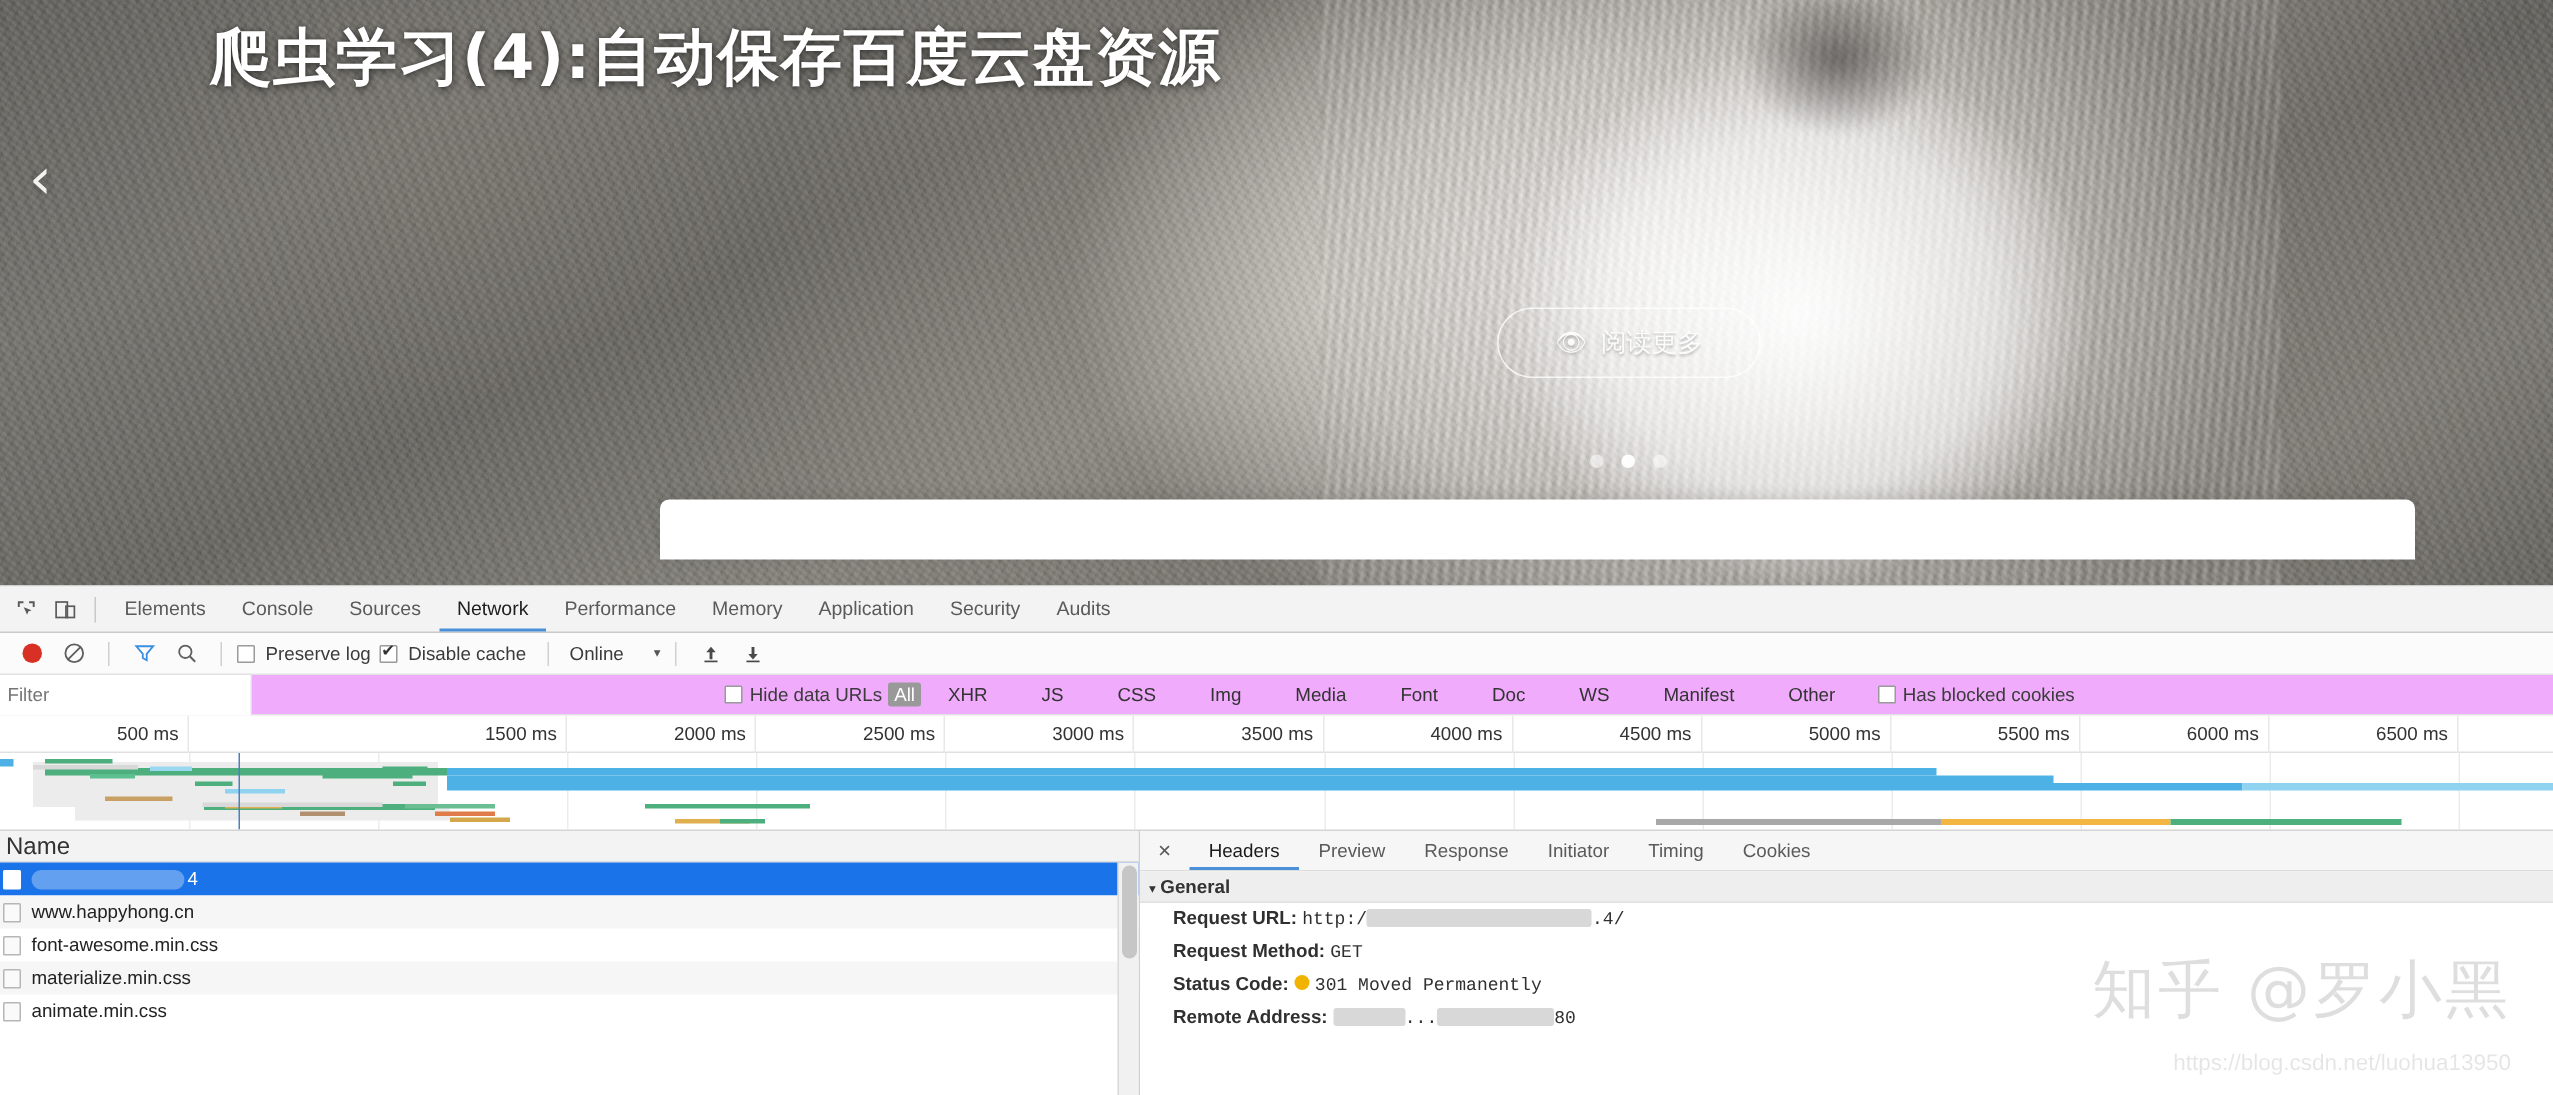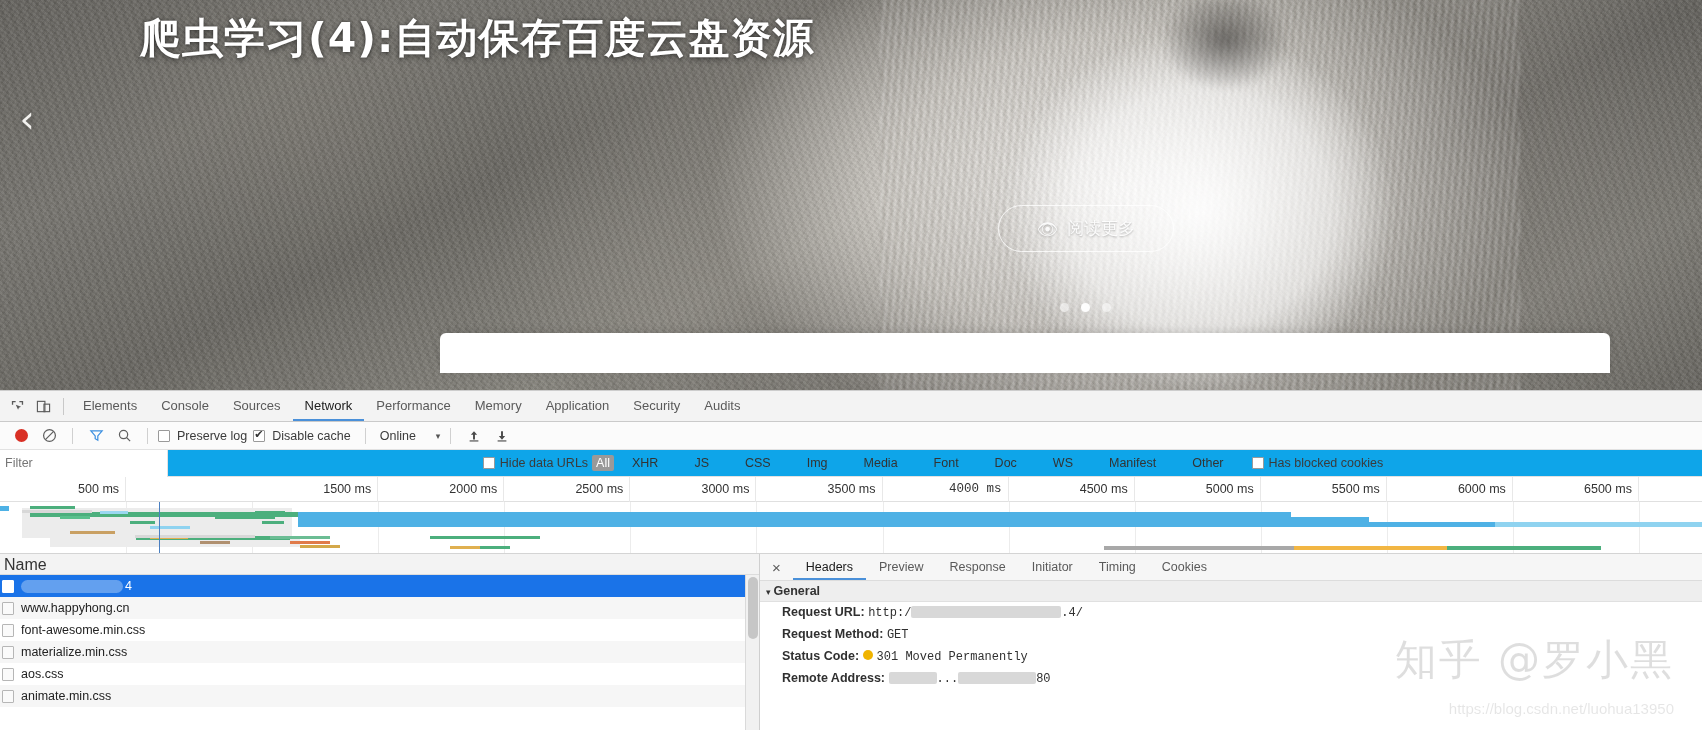--- a/index.html
+++ b/index.html
@@ -125,21 +125,21 @@
     content: "\2714"; position: absolute; left: 0px; top: -4px;
     font-size: 11px; color: #333; line-height: 14px;
   }
   .tb-label { font-size: 12.5px; color: #3b3b3b; margin: 0 4px 0 5px; cursor: pointer; white-space: nowrap; }
   .tb-text { font-size: 12.5px; color: #3b3b3b; margin-left: 4px; white-space: nowrap; }
   .caret { font-size: 9px; color: #555; margin-left: 18px; cursor: pointer; }
 
   
   .dt-filterbar {
     display: flex; align-items: center; height: 27px;
-    border-bottom: 1px solid #e2e2e2; background: #0ea5e9;
+    border-bottom: 1px solid #e2e2e2; background: #f0abfc;
   }
   .filter-input {
     width: 168px; height: 27px; line-height: 27px; padding-left: 5px;
     font-size: 12.5px; color: #9a9a9a; border: 0; border-right: 1px solid #e2e2e2;
     background: #fff; outline: none; font-family: "Liberation Sans", sans-serif;
   }
   .ftype { font-size: 12.5px; color: #333; padding: 0 18px; cursor: pointer; white-space: nowrap; }
   .ftype.sel {
     background: #999; color: #fff; border-radius: 2px; padding: 1px 4px;
   }
@@ -353,21 +353,21 @@
     </div>
 
     <div class="ovw-ruler" id="ruler">
         <div class="tk" style="left: 0px; width: 126.074px;">500 ms</div>
         <div class="tk" style="left: 124px; width: 126.074px; margin-top: 40px;">1000 ms</div>
         <div class="tk" style="left: 252.148px; width: 126.074px;">1500 ms</div>
         <div class="tk" style="left: 378.222px; width: 126.074px;">2000 ms</div>
         <div class="tk" style="left: 504.296px; width: 126.074px;">2500 ms</div>
         <div class="tk" style="left: 630.37px; width: 126.074px;">3000 ms</div>
         <div class="tk" style="left: 756.444px; width: 126.074px;">3500 ms</div>
-        <div class="tk" style="left: 882.519px; width: 126.074px; font-family: Liberation Mono, monospace;">4000 ms</div>
+        <div class="tk" style="left: 882.519px; width: 126.074px;">4000 ms</div>
         <div class="tk" style="left: 1008.59px; width: 126.074px;">4500 ms</div>
         <div class="tk" style="left: 1134.67px; width: 126.074px;">5000 ms</div>
         <div class="tk" style="left: 1260.74px; width: 126.074px;">5500 ms</div>
         <div class="tk" style="left: 1386.81px; width: 126.074px;">6000 ms</div>
         <div class="tk" style="left: 1512.89px; width: 126.074px;">6500 ms</div>
       </div>
 
     <div class="ovw" id="overview">
         <div class="grid" style="left: 126.074px;"></div>
         <div class="grid" style="left: 252.148px;"></div>
@@ -434,24 +434,20 @@
             <div class="row">
               <span class="fico"></span>
               <span>font-awesome.min.css</span>
             </div>
             <div class="row">
               <span class="fico"></span>
               <span>materialize.min.css</span>
             </div>
             <div class="row">
               <span class="fico"></span>
-              <span>aos.css</span>
-            </div>
-            <div class="row">
-              <span class="fico"></span>
               <span>animate.min.css</span>
             </div>
           </div>
         <div class="scrollbar">
           <div class="thumb"></div>
         </div>
       </div>
 
       <div class="right-pane">
         <div class="rp-tabs">

